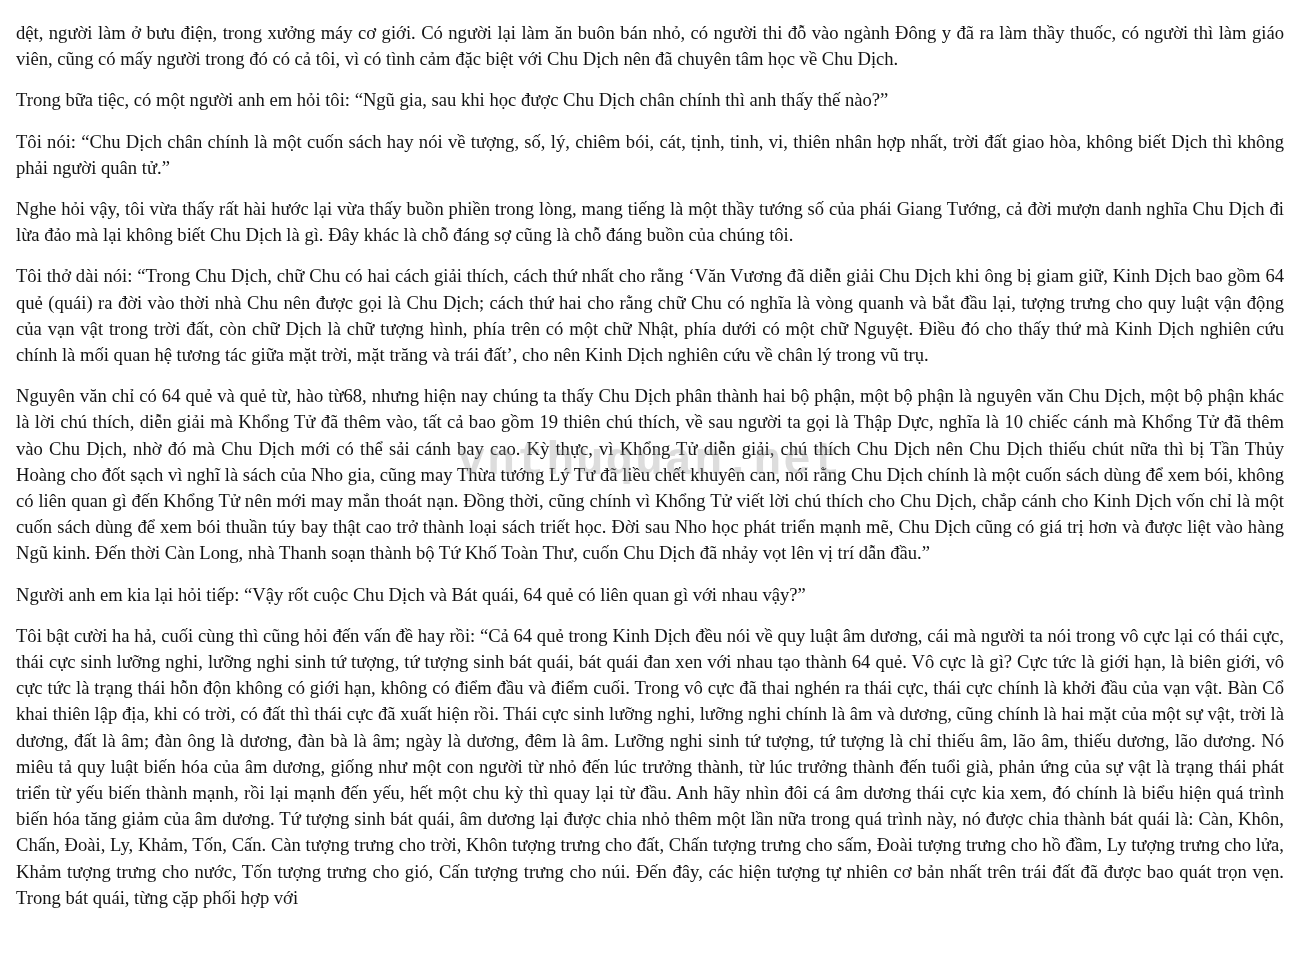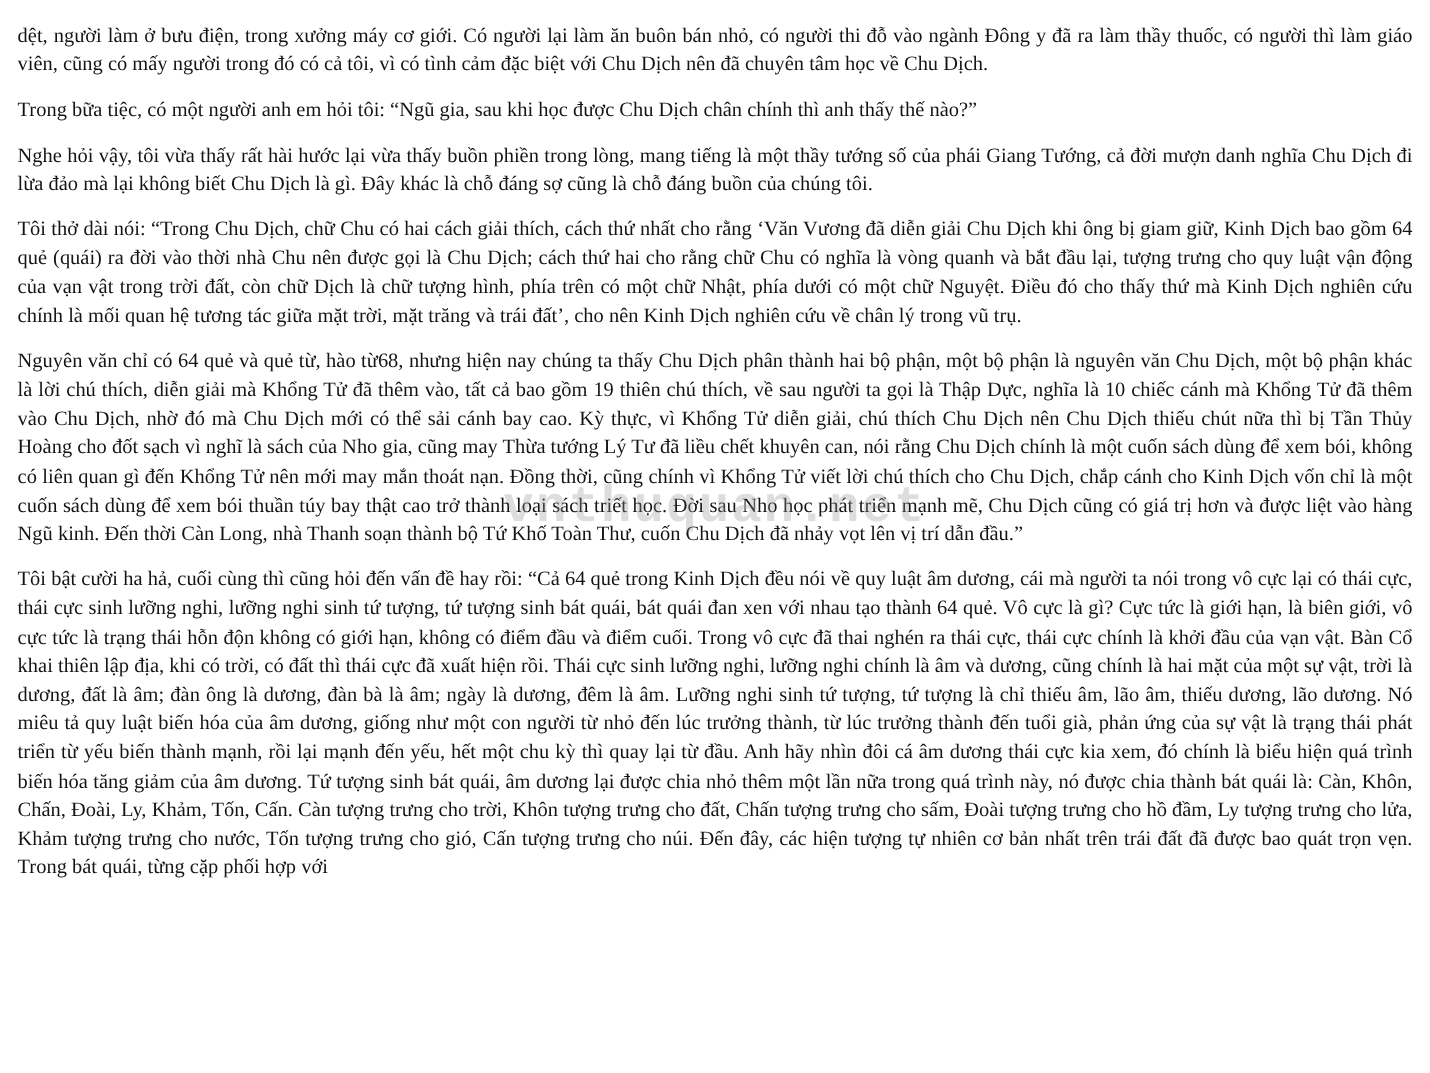--- a/index.html
+++ b/index.html
@@ -56,19 +56,21 @@
 </head>
 <body>
 
 <div id="page">
 
   <div class="watermark">vnthuquan.net</div>
 
   <div class="body-text">
     <p class="para">dệt, người làm ở bưu điện, trong xưởng máy cơ giới. Có người lại làm ăn buôn bán nhỏ, có người thi đỗ vào ngành Đông y đã ra làm thầy thuốc, có người thì làm giáo viên, cũng có mấy người trong đó có cả tôi, vì có tình cảm đặc biệt với Chu Dịch nên đã chuyên tâm học về Chu Dịch.</p>
     <p class="para">Trong bữa tiệc, có một người anh em hỏi tôi: “Ngũ gia, sau khi học được Chu Dịch chân chính thì anh thấy thế nào?”</p>
+    <p class="para">Tôi nói: “Chu Dịch chân chính là một cuốn sách hay nói về tượng, số, lý, chiêm bói, cát, tịnh, tinh, vi, thiên nhân hợp nhất, trời đất giao hòa, không biết Dịch thì không phải người quân tử.”</p>
     <p class="para">Nghe hỏi vậy, tôi vừa thấy rất hài hước lại vừa thấy buồn phiền trong lòng, mang tiếng là một thầy tướng số của phái Giang Tướng, cả đời mượn danh nghĩa Chu Dịch đi lừa đảo mà lại không biết Chu Dịch là gì. Đây khác là chỗ đáng sợ cũng là chỗ đáng buồn của chúng tôi.</p>
     <p class="para">Tôi thở dài nói: “Trong Chu Dịch, chữ Chu có hai cách giải thích, cách thứ nhất cho rằng ‘Văn Vương đã diễn giải Chu Dịch khi ông bị giam giữ, Kinh Dịch bao gồm 64 quẻ (quái) ra đời vào thời nhà Chu nên được gọi là Chu Dịch; cách thứ hai cho rằng chữ Chu có nghĩa là vòng quanh và bắt đầu lại, tượng trưng cho quy luật vận động của vạn vật trong trời đất, còn chữ Dịch là chữ tượng hình, phía trên có một chữ Nhật, phía dưới có một chữ Nguyệt. Điều đó cho thấy thứ mà Kinh Dịch nghiên cứu chính là mối quan hệ tương tác giữa mặt trời, mặt trăng và trái đất’, cho nên Kinh Dịch nghiên cứu về chân lý trong vũ trụ.</p>
     <p class="para">Nguyên văn chỉ có 64 quẻ và quẻ từ, hào từ68, nhưng hiện nay chúng ta thấy Chu Dịch phân thành hai bộ phận, một bộ phận là nguyên văn Chu Dịch, một bộ phận khác là lời chú thích, diễn giải mà Khổng Tử đã thêm vào, tất cả bao gồm 19 thiên chú thích, về sau người ta gọi là Thập Dực, nghĩa là 10 chiếc cánh mà Khổng Tử đã thêm vào Chu Dịch, nhờ đó mà Chu Dịch mới có thể sải cánh bay cao. Kỳ thực, vì Khổng Tử diễn giải, chú thích Chu Dịch nên Chu Dịch thiếu chút nữa thì bị Tần Thủy Hoàng cho đốt sạch vì nghĩ là sách của Nho gia, cũng may Thừa tướng Lý Tư đã liều chết khuyên can, nói rằng Chu Dịch chính là một cuốn sách dùng để xem bói, không có liên quan gì đến Khổng Tử nên mới may mắn thoát nạn. Đồng thời, cũng chính vì Khổng Tử viết lời chú thích cho Chu Dịch, chắp cánh cho Kinh Dịch vốn chỉ là một cuốn sách dùng để xem bói thuần túy bay thật cao trở thành loại sách triết học. Đời sau Nho học phát triển mạnh mẽ, Chu Dịch cũng có giá trị hơn và được liệt vào hàng Ngũ kinh. Đến thời Càn Long, nhà Thanh soạn thành bộ Tứ Khố Toàn Thư, cuốn Chu Dịch đã nhảy vọt lên vị trí dẫn đầu.”</p>
+    <p class="para">Người anh em kia lại hỏi tiếp: “Vậy rốt cuộc Chu Dịch và Bát quái, 64 quẻ có liên quan gì với nhau vậy?”</p>
     <p class="para">Tôi bật cười ha hả, cuối cùng thì cũng hỏi đến vấn đề hay rồi: “Cả 64 quẻ trong Kinh Dịch đều nói về quy luật âm dương, cái mà người ta nói trong vô cực lại có thái cực, thái cực sinh lưỡng nghi, lưỡng nghi sinh tứ tượng, tứ tượng sinh bát quái, bát quái đan xen với nhau tạo thành 64 quẻ. Vô cực là gì? Cực tức là giới hạn, là biên giới, vô cực tức là trạng thái hỗn độn không có giới hạn, không có điểm đầu và điểm cuối. Trong vô cực đã thai nghén ra thái cực, thái cực chính là khởi đầu của vạn vật. Bàn Cổ khai thiên lập địa, khi có trời, có đất thì thái cực đã xuất hiện rồi. Thái cực sinh lưỡng nghi, lưỡng nghi chính là âm và dương, cũng chính là hai mặt của một sự vật, trời là dương, đất là âm; đàn ông là dương, đàn bà là âm; ngày là dương, đêm là âm. Lưỡng nghi sinh tứ tượng, tứ tượng là chỉ thiếu âm, lão âm, thiếu dương, lão dương. Nó miêu tả quy luật biến hóa của âm dương, giống như một con người từ nhỏ đến lúc trưởng thành, từ lúc trưởng thành đến tuổi già, phản ứng của sự vật là trạng thái phát triển từ yếu biến thành mạnh, rồi lại mạnh đến yếu, hết một chu kỳ thì quay lại từ đầu. Anh hãy nhìn đôi cá âm dương thái cực kia xem, đó chính là biểu hiện quá trình biến hóa tăng giảm của âm dương. Tứ tượng sinh bát quái, âm dương lại được chia nhỏ thêm một lần nữa trong quá trình này, nó được chia thành bát quái là: Càn, Khôn, Chấn, Đoài, Ly, Khảm, Tốn, Cấn. Càn tượng trưng cho trời, Khôn tượng trưng cho đất, Chấn tượng trưng cho sấm, Đoài tượng trưng cho hồ đầm, Ly tượng trưng cho lửa, Khảm tượng trưng cho nước, Tốn tượng trưng cho gió, Cấn tượng trưng cho núi. Đến đây, các hiện tượng tự nhiên cơ bản nhất trên trái đất đã được bao quát trọn vẹn. Trong bát quái, từng cặp phối hợp với</p>
   </div>
 
 </div>
 
 </body></html>

